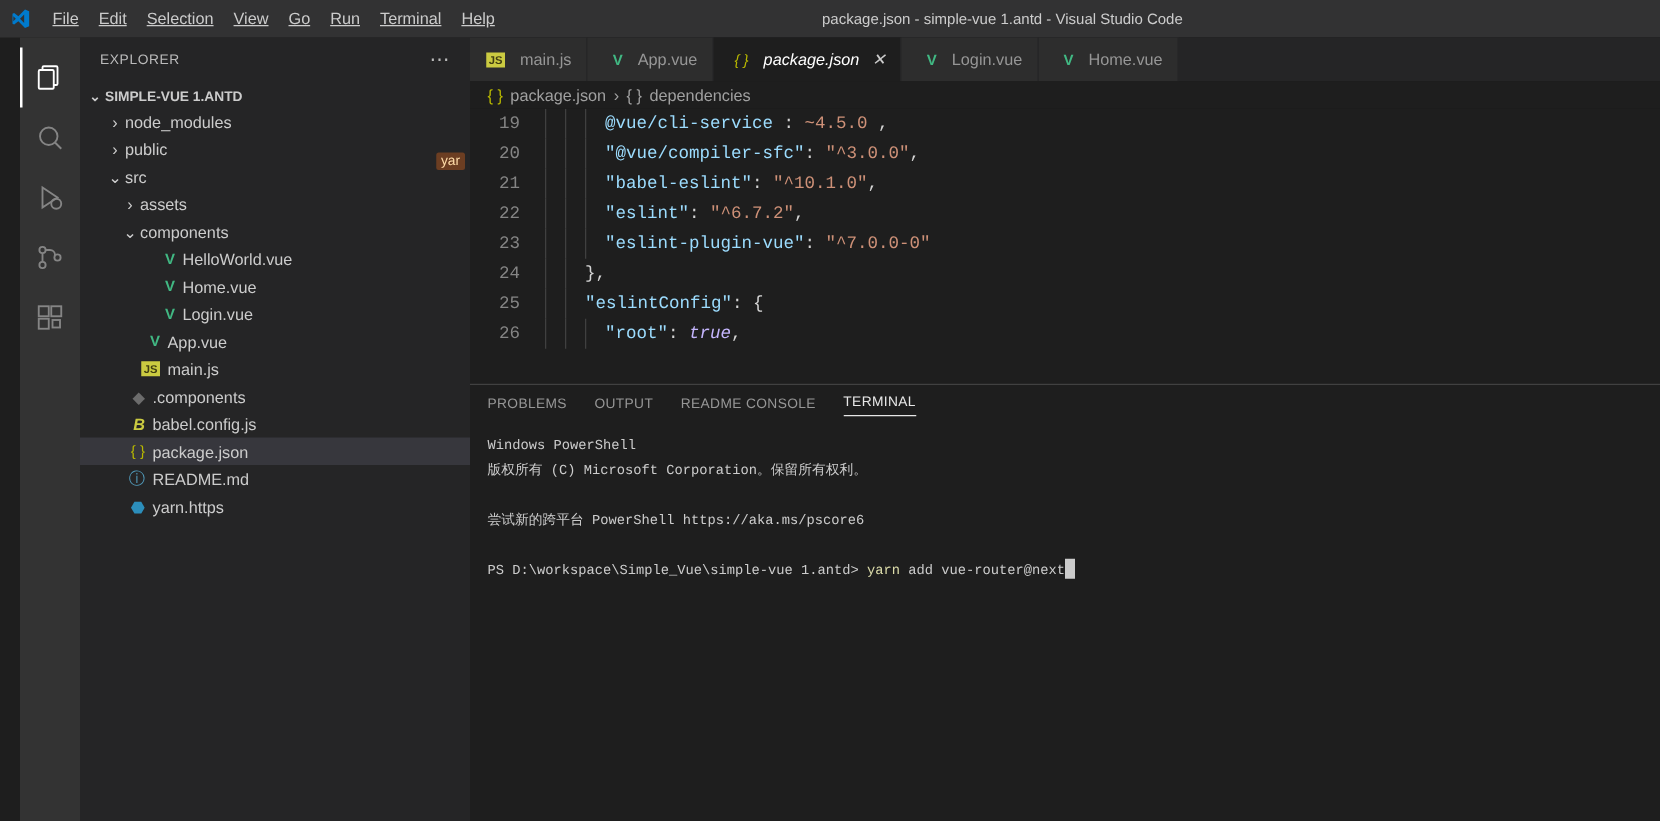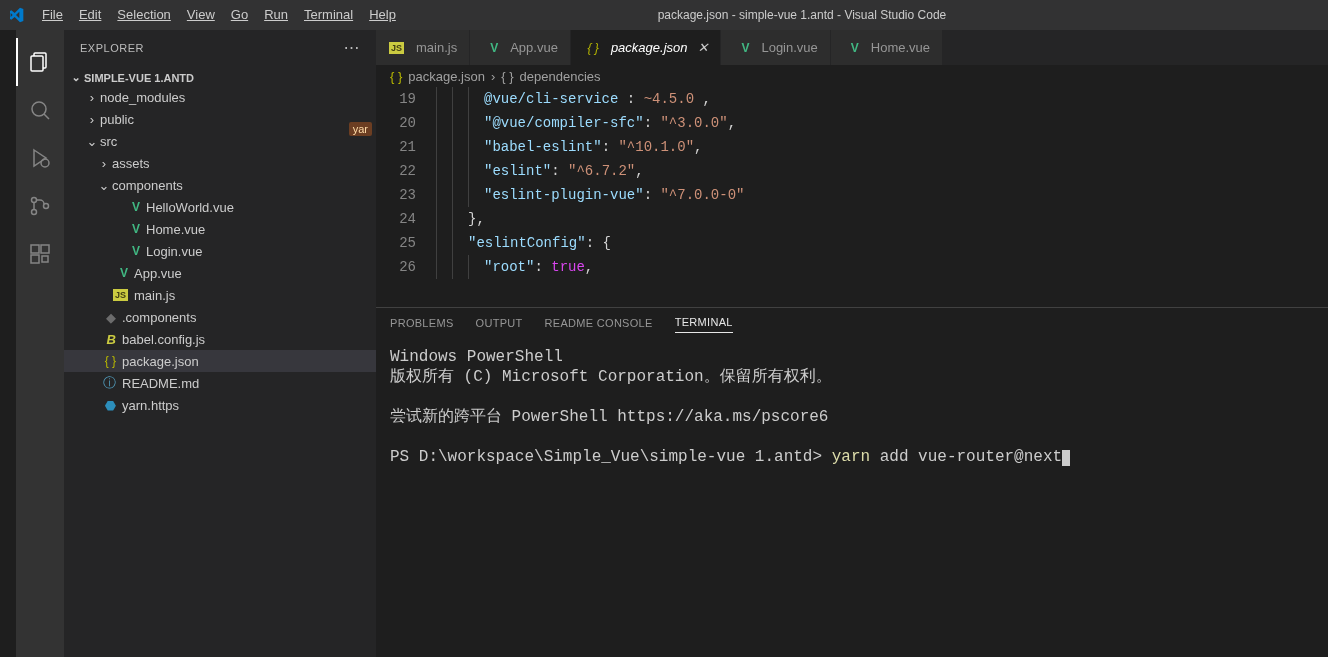--- a/index.html
+++ b/index.html
@@ -190,21 +190,21 @@
   user-select: none;
 }
 .code {
   flex: 1;
   white-space: pre;
   color: #d4d4d4;
 }
 .tok-key { color: #9cdcfe; }
 .tok-str { color: #ce9178; }
 .tok-punc { color: #d4d4d4; }
-.tok-bool { color: #d946ef; }
+.tok-bool { color: #c4b5fd; font-style: italic; }
 .guide {
   display: inline-block;
   border-left: 1px solid #404040;
   height: 24px;
   vertical-align: top;
 }
 .panel {
   height: 350px;
   background: #1e1e1e;
   border-top: 1px solid #414141;
@@ -221,21 +221,21 @@
   color: #969696;
 }
 .panel-tab { cursor: pointer; letter-spacing: 0.3px; padding-bottom: 4px;}
 .panel-tab.active {
   color: #e7e7e7;
   border-bottom: 1px solid #e7e7e7;
 }
 .terminal-body {
   flex: 1;
   font-family: Consolas, "Courier New", monospace;
-  font-size: 16px;
+  font-size: 11px;
   line-height: 20px;
   padding: 6px 14px;
   color: #cccccc;
   white-space: pre-wrap;
 }
 .term-yellow { color: #dcdcaa; }
 .term-cursor {
   display: inline-block;
   width: 8px;
   height: 16px;

